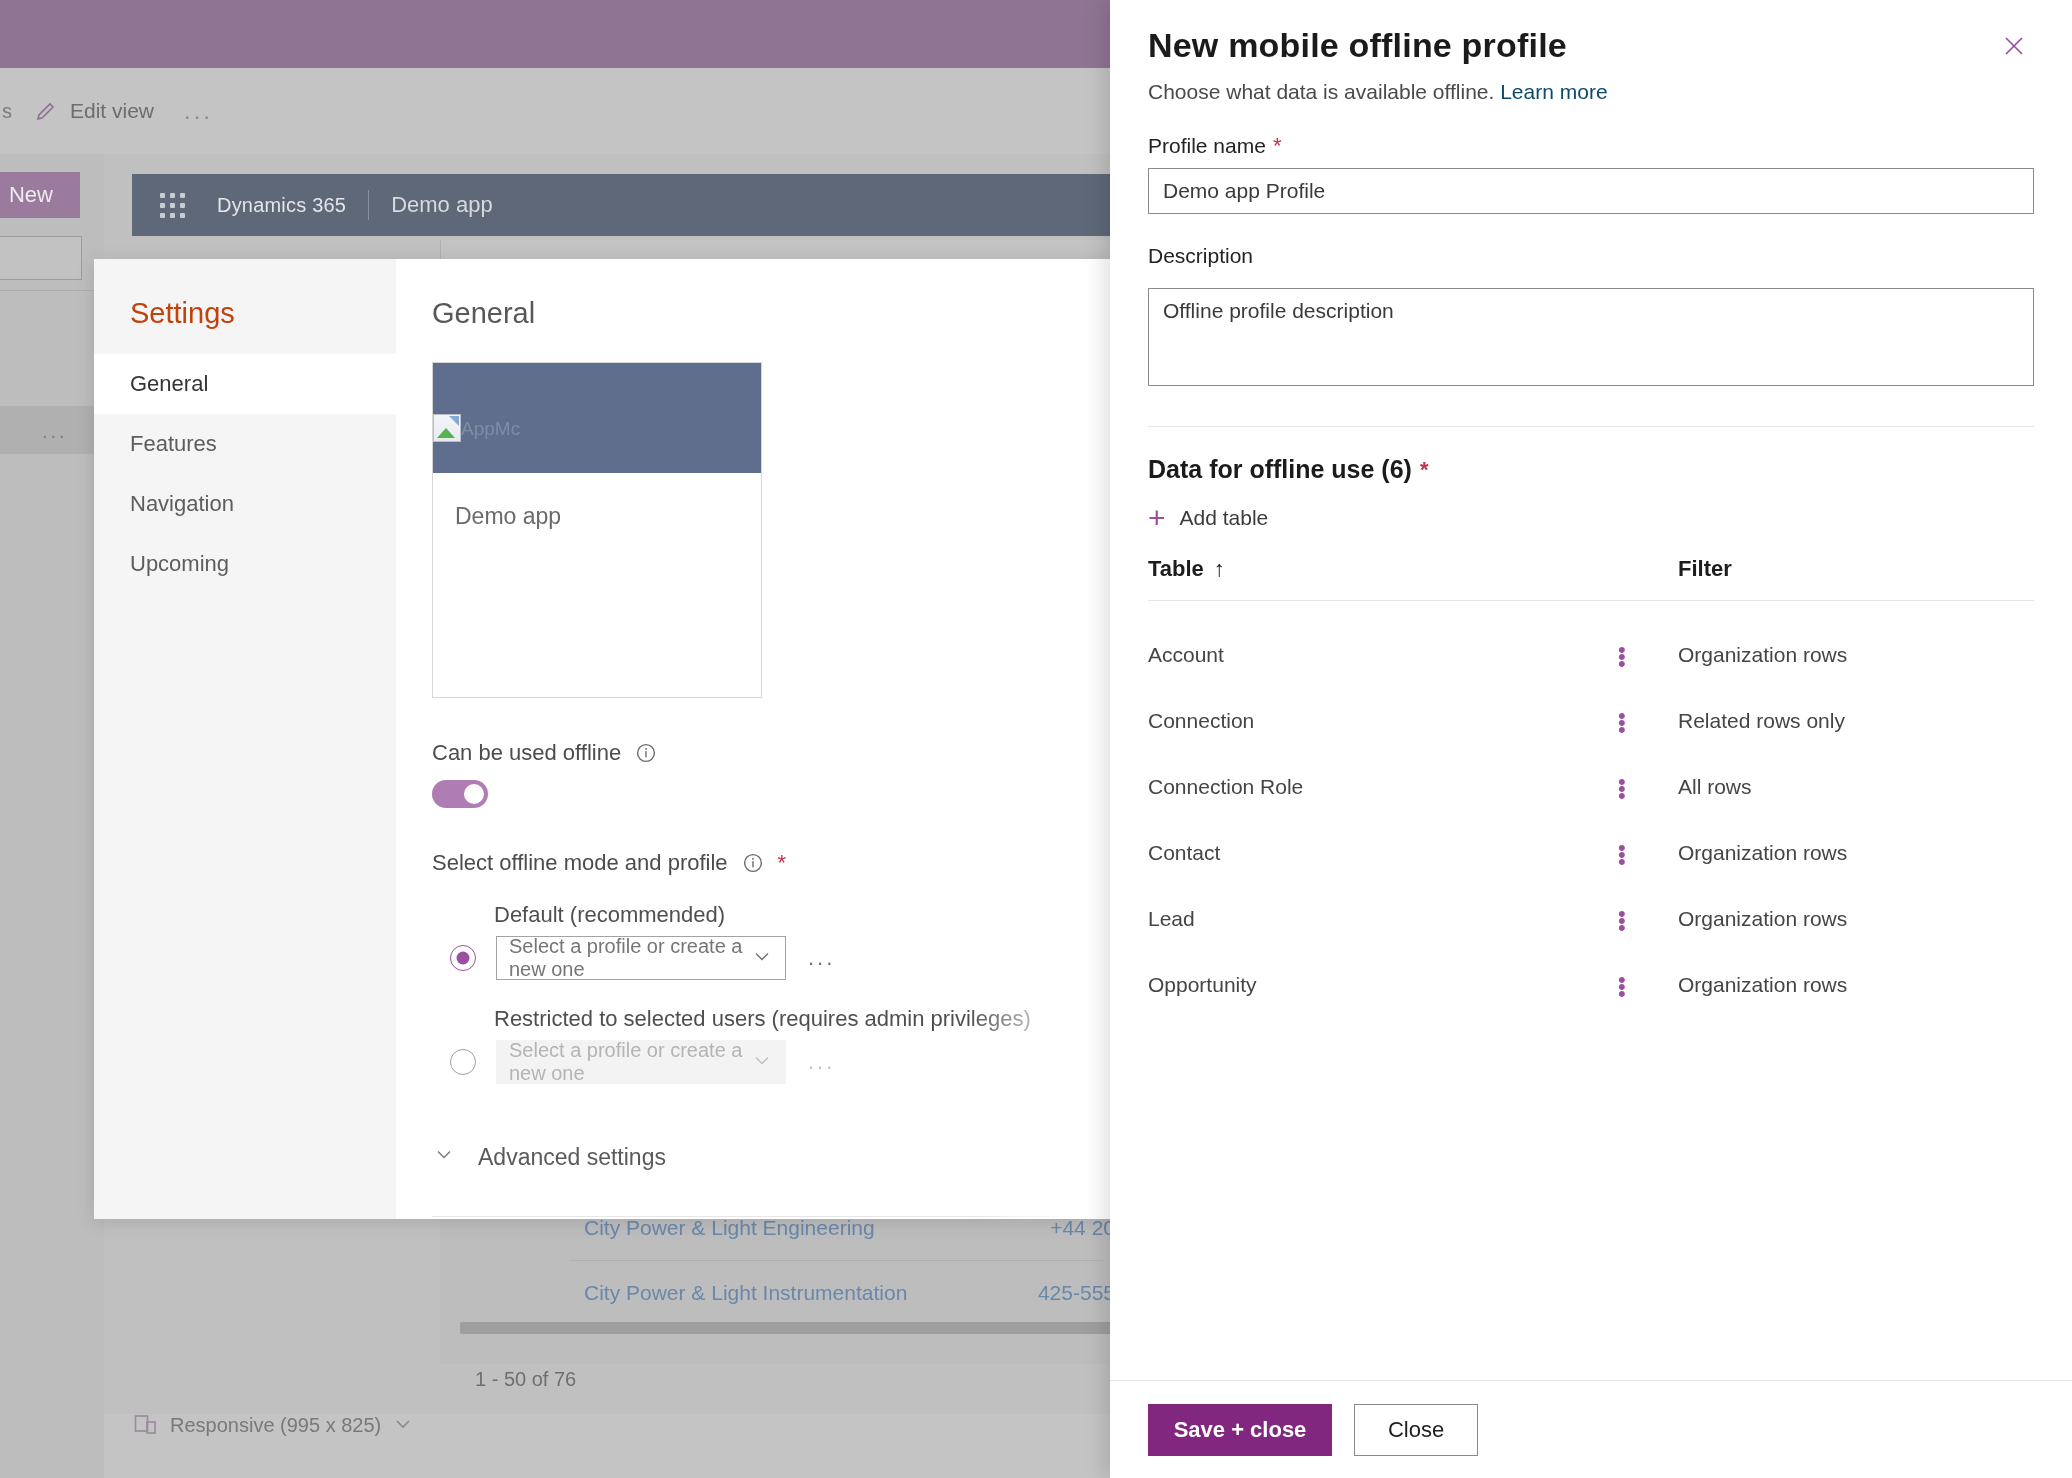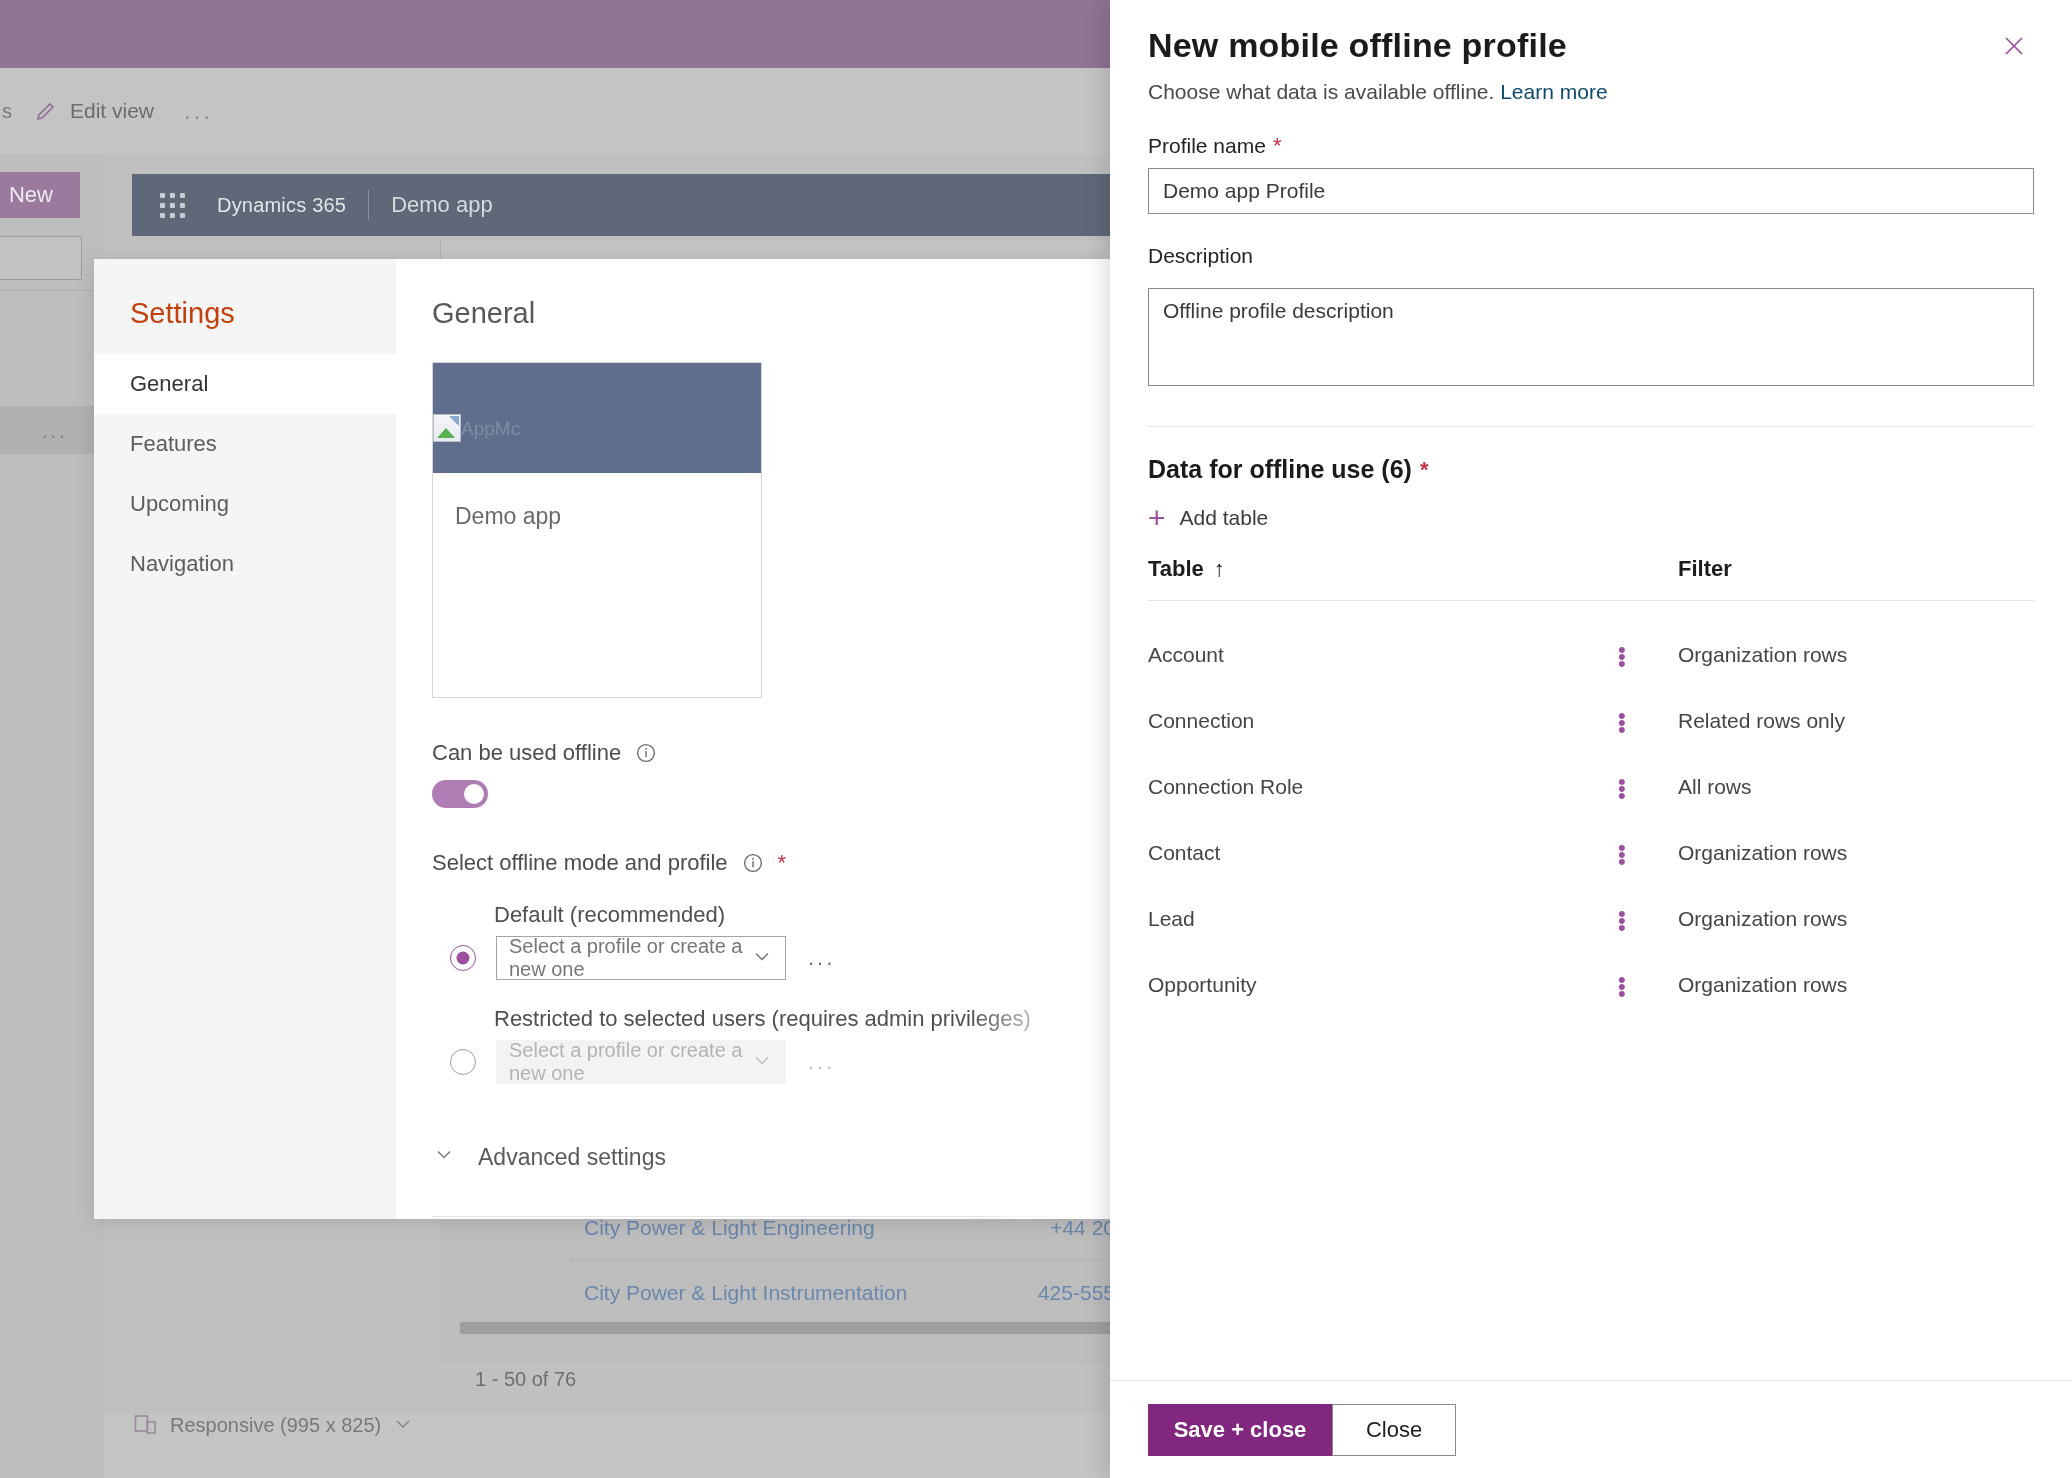--- a/index.html
+++ b/index.html
@@ -274,21 +274,21 @@
     font-size: 21px; color: #454545;
   }
   .vdots {
     color: #9b4f9e; font-size: 22px; line-height: 7px; letter-spacing: 0;
     width: 60px; text-align: left;
   }
   .vdots span { display: block; }
 
   .panel-footer {
     height: 98px; border-top: 1px solid #e3e3e3;
-    display: flex; align-items: center; padding-left: 38px; 
+    display: flex; align-items: center; padding-left: 38px; gap: 22px;
     background: #fff;
   }
   .btn-primary {
     height: 52px; min-width: 184px; padding: 0 24px;
     background: #81277f; color: #ffffff; border: none;
     font-size: 22px; font-weight: 600;
     font-family: "Liberation Sans", sans-serif;
   }
   .btn-secondary {
     height: 52px; min-width: 124px; padding: 0 24px;
@@ -382,24 +382,24 @@
 
   <div class="settings-nav">
     <div class="settings-title">Settings</div>
     <div class="nav-item active">
       <span>General</span>
     </div>
     <div class="nav-item">
       <span>Features</span>
     </div>
     <div class="nav-item">
+      <span>Navigation</span>
+    </div>
+    <div class="nav-item">
       <span>Upcoming</span>
-    </div>
-    <div class="nav-item">
-      <span>Navigation</span>
     </div>
   </div>
 
   <div class="settings-main">
     <div class="settings-main-h">General</div>
 
     <div class="app-card">
       <div class="app-card-top">
         <span class="brokenimg"></span>
         <span class="brokenimg-alt">AppMc</span>

